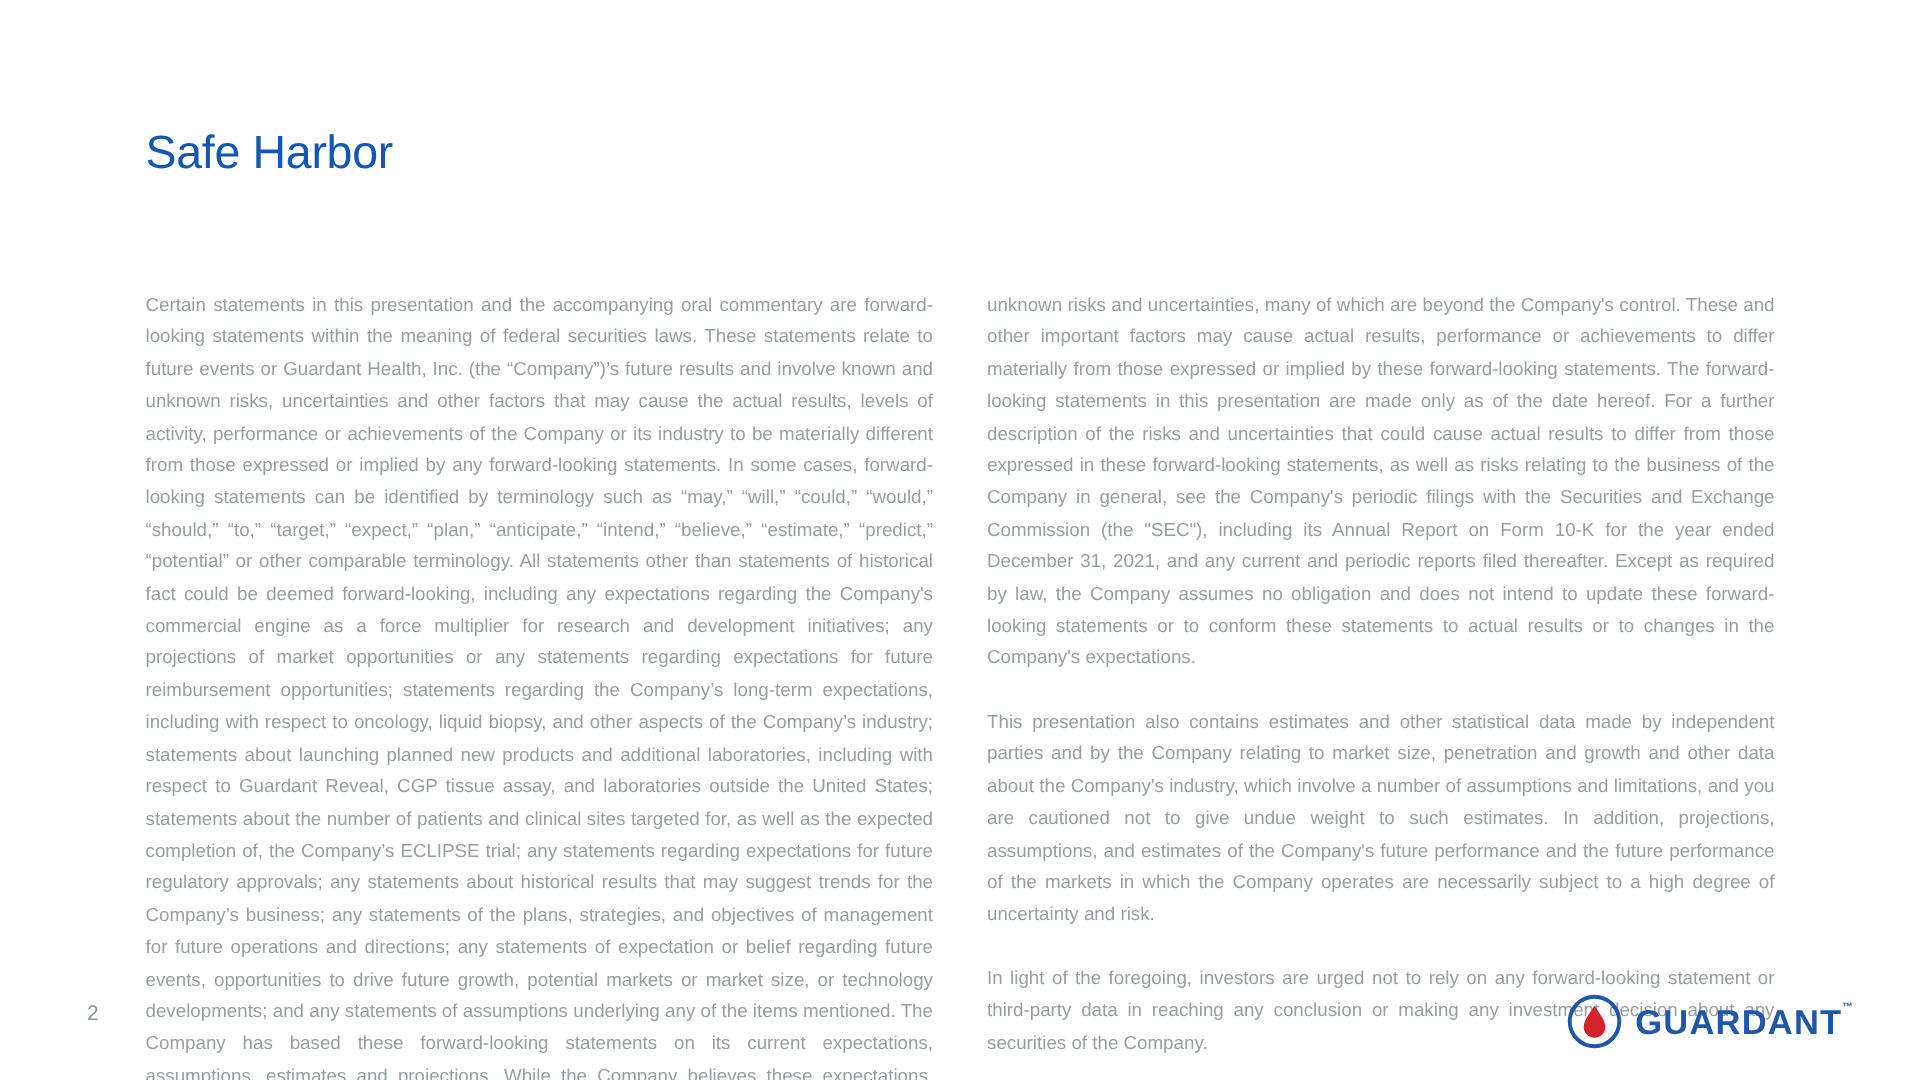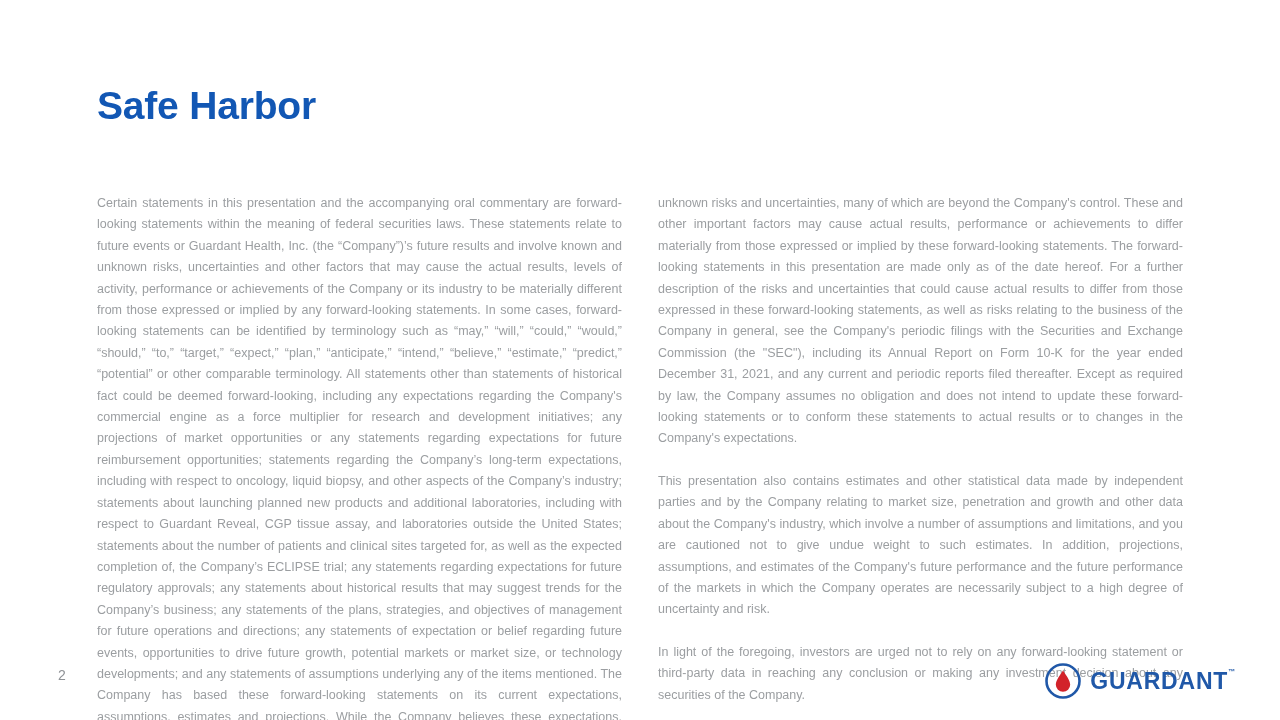--- a/index.html
+++ b/index.html
@@ -8,21 +8,21 @@
     --logo-blue:#2058a8;
     --droplet-red:#d2232a;
     --page-gray:#8f9296;
   }
   *{margin:0;padding:0;box-sizing:border-box;}
   html,body{width:1280px;height:720px;background:#ffffff;overflow:hidden;}
   body{font-family:"Liberation Sans", sans-serif;}
   .slide{position:relative;width:1280px;height:720px;background:#ffffff;}
   .title{
     position:absolute;left:97px;top:84px;
-    font-size:39px;font-weight:bold;letter-spacing:-0.2px;
+    font-size:31px;font-weight:normal;letter-spacing:-0.2px;
     color:var(--title-blue);
   }
   .columns{
     position:absolute;left:97px;top:193px;width:1086px;
     display:flex;gap:36px;
   }
   .col{
     width:525px;
     font-size:12.5px;line-height:21.4px;
     color:var(--body-gray);

